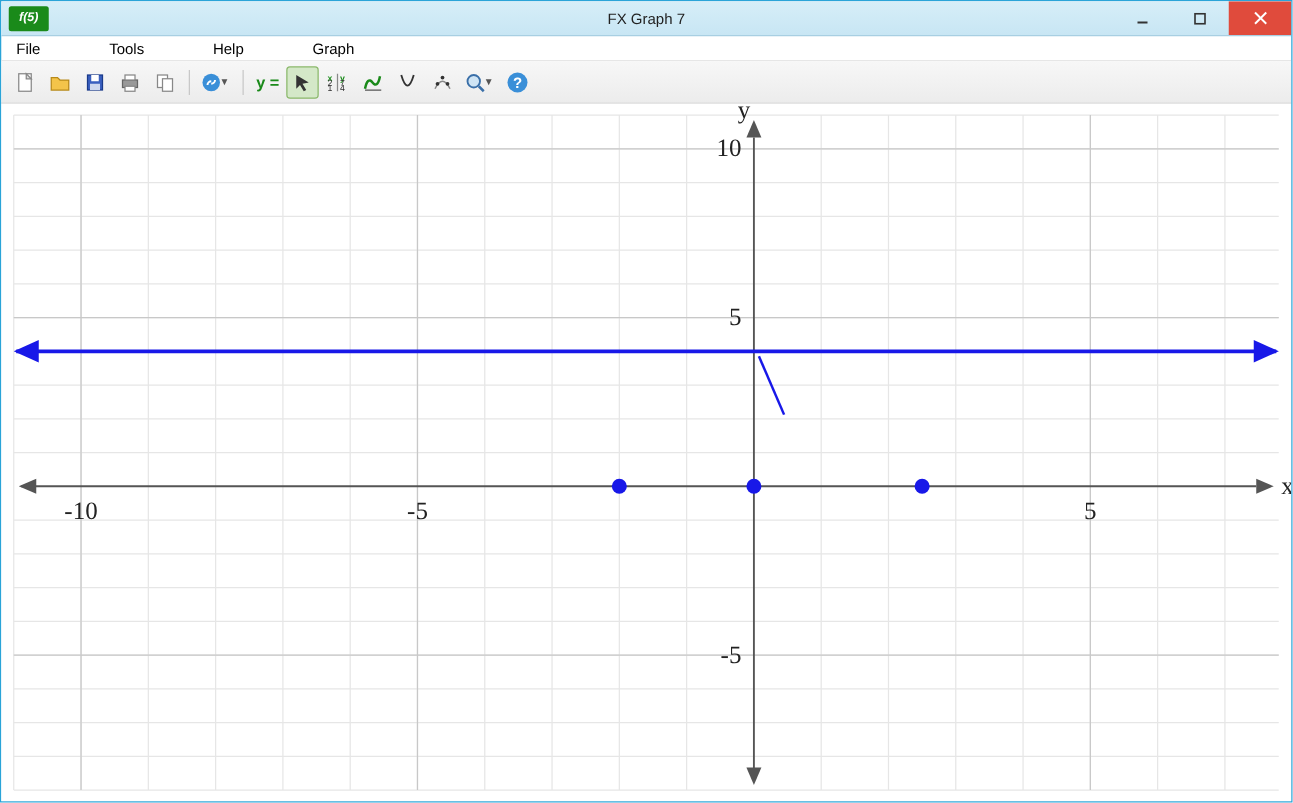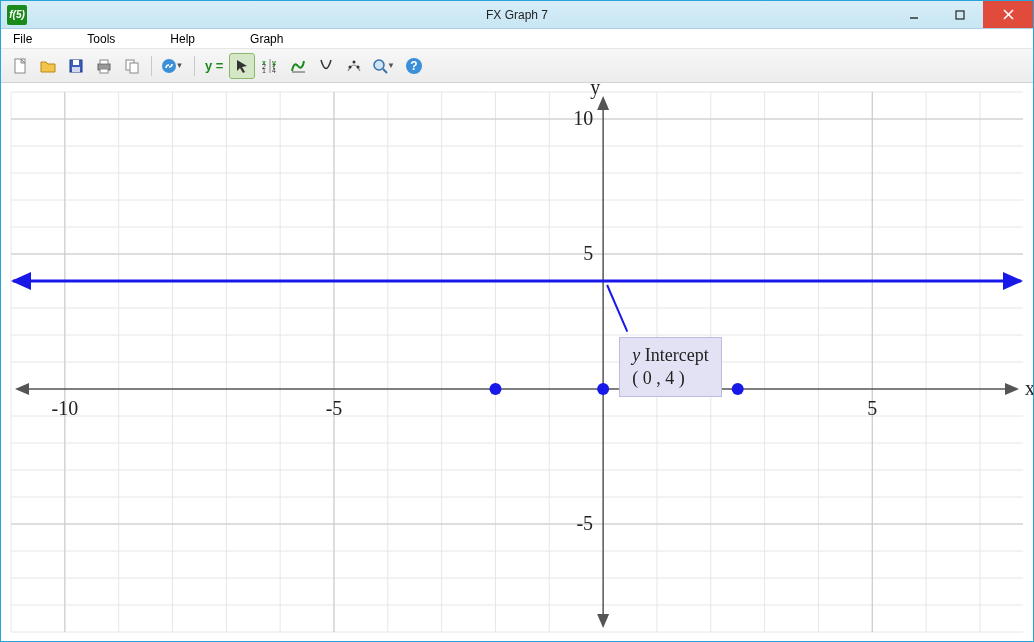--- a/index.html
+++ b/index.html
@@ -15,21 +15,21 @@
   
   .titlebar {
     height: 28px;
     background: linear-gradient(#d6eef8, #c8e6f4);
     border-bottom: 1px solid #a8cfe2;
     display: flex;
     align-items: center;
     position: relative;
   }
   .app-icon {
-    width: 20px; height: 20px;
+    width: 32px; height: 20px;
     margin: 0 6px;
     background: #1a8a1a;
     border-radius: 2px;
     display: flex; align-items: center; justify-content: center;
     color: #fff; font-style: italic; font-size: 10px; font-weight: bold;
   }
   .title-text {
     position: absolute;
     left: 0; right: 0;
     text-align: center;
@@ -315,17 +315,13 @@
       <text x="592.1276595744681" y="176" text-anchor="end" class="tick-label" font-family="Times New Roman" font-size="20" fill="#222">5</text>
       <text x="592.1276595744681" y="41" text-anchor="end" class="tick-label" font-family="Times New Roman" font-size="20" fill="#222">10</text>
       <line x1="12" y1="197" x2="1020" y2="197" stroke="#1818e8" stroke-width="3"></line>
       <path d="M 30 188 L 10 197 L 30 206 Z" fill="#1818e8"></path>
       <path d="M 1002 188 L 1022 197 L 1002 206 Z" fill="#1818e8"></path>
       <circle cx="494.46808510638294" cy="305" r="6" fill="#1818e8"></circle>
       <circle cx="602.1276595744681" cy="305" r="6" fill="#1818e8"></circle>
       <circle cx="736.7021276595744" cy="305" r="6" fill="#1818e8"></circle>
       <line x1="606.1276595744681" y1="201" x2="626.2765957446809" y2="247.7" stroke="#1818e8" stroke-width="2"></line>
     </svg>
-  <div class="annot-box" id="annot-box" style="left: 618.277px; top: 253.7px;">
-    <div><span style="font-style:italic">y</span> <span id="annot-rest"> Intercept</span></div>
-    <div>( 0 , 4 )</div>
-  </div>
 </div>
 
 </body></html>

